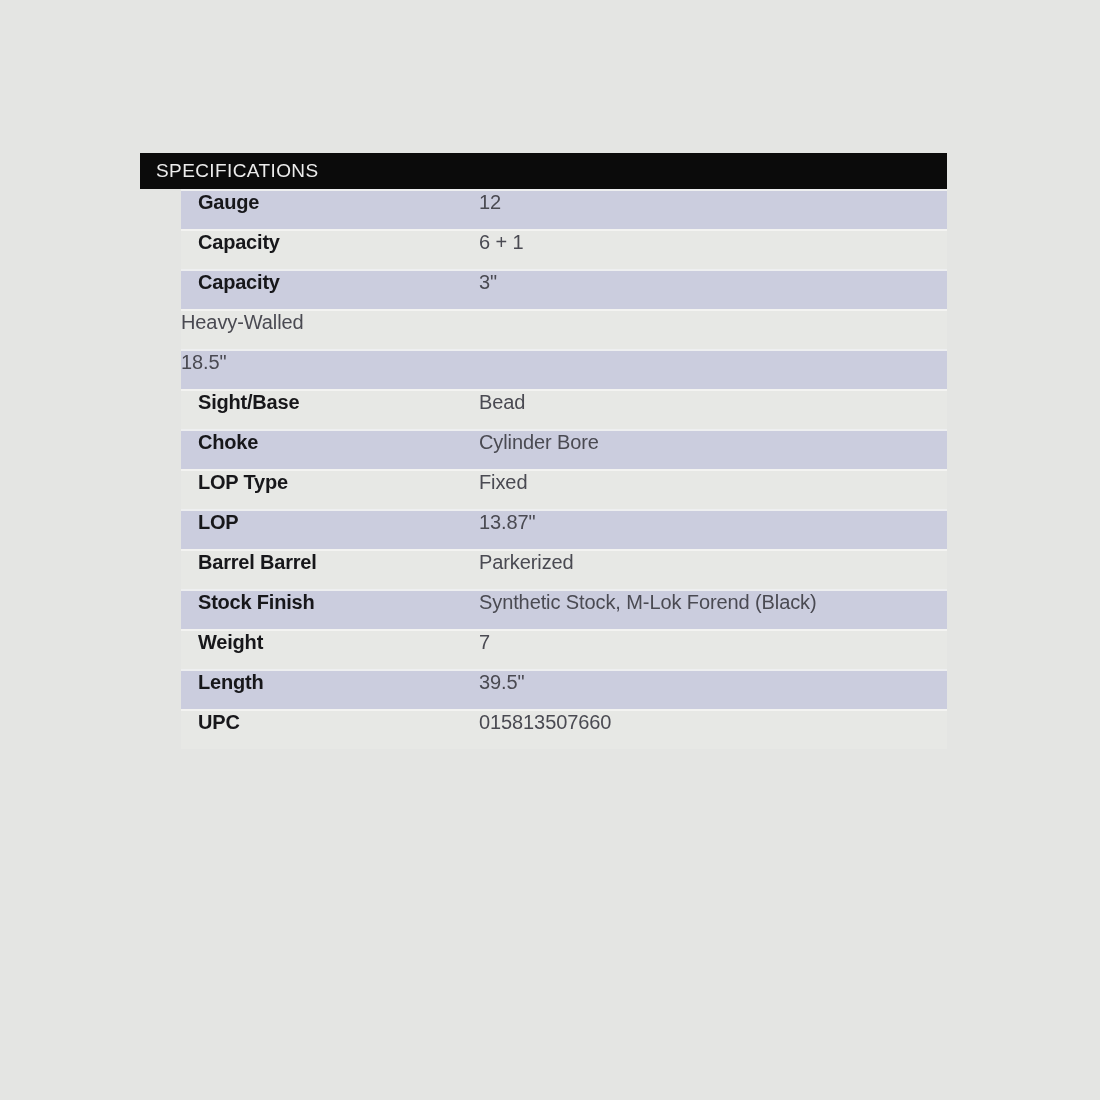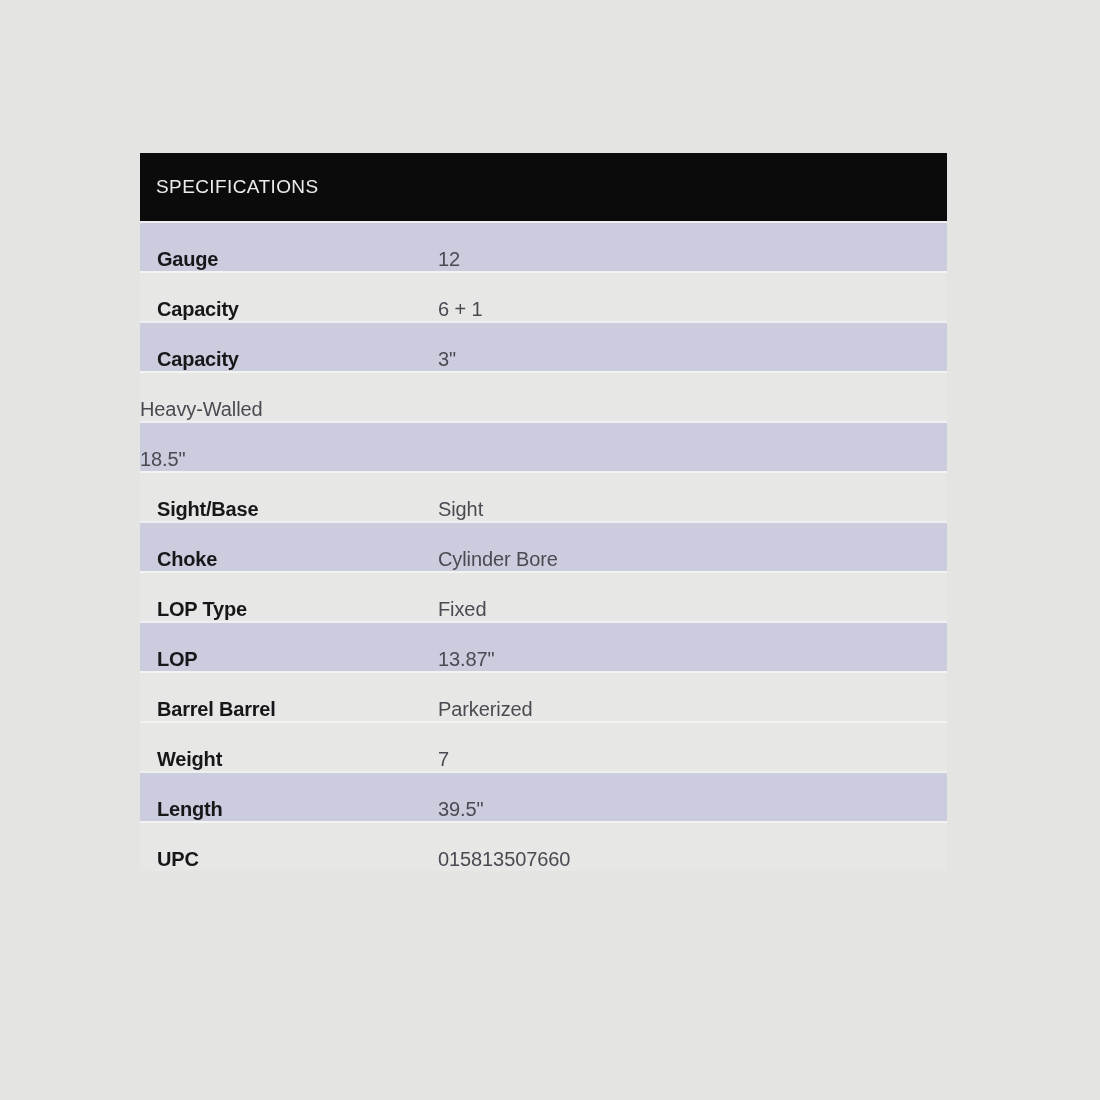--- a/index.html
+++ b/index.html
@@ -20,36 +20,37 @@
     overflow:hidden;
   }
   .spec-table{
     position:absolute;
     left:140px;
     top:153px;
     width:807px;
   }
   .spec-header{
     box-sizing:border-box;
-    height:68px;
+    height:36px;
     background:var(--header-bg);
     color:var(--header-fg);
     display:flex;
     align-items:center;
     padding-left:16px;
     font-size:19px;
     font-weight:400;
     letter-spacing:0.4px;
   }
   .spec-row{
     box-sizing:border-box;
-    height:50px;
+    height:40px;
     display:flex;
-    align-items:flex-end;
+    align-items:flex-start;
     border-top:2px solid rgba(245,245,243,0.85);
+    margin-left:41px;
   }
   .spec-row.alt{ background:var(--row-alt); }
   .spec-row.plain{ background:var(--row-plain); }
   .spec-label{
     box-sizing:border-box;
     width:298px;
     padding-left:17px;
     font-size:20px;
     font-weight:700;
     letter-spacing:-0.2px;
@@ -88,21 +89,21 @@
   <div class="spec-row plain">
     <div class="spec-value">Heavy-Walled</div>
   </div>
 
   <div class="spec-row alt">
     <div class="spec-value">18.5"</div>
   </div>
 
   <div class="spec-row plain">
     <div class="spec-label">Sight/Base</div>
-    <div class="spec-value">Sight</div>
+    <div class="spec-value">Bead</div>
   </div>
 
   <div class="spec-row alt">
     <div class="spec-label">Choke</div>
     <div class="spec-value">Cylinder Bore</div>
   </div>
 
   <div class="spec-row plain">
     <div class="spec-label">LOP Type</div>
     <div class="spec-value">Fixed</div>
@@ -111,20 +112,24 @@
   <div class="spec-row alt">
     <div class="spec-label">LOP</div>
     <div class="spec-value">13.87"</div>
   </div>
 
   <div class="spec-row plain">
     <div class="spec-label">Barrel Barrel</div>
     <div class="spec-value">Parkerized</div>
   </div>
 
+  <div class="spec-row alt">
+    <div class="spec-label">Stock Finish</div>
+    <div class="spec-value">Synthetic Stock, M-Lok Forend (Black)</div>
+  </div>
 
   <div class="spec-row plain">
     <div class="spec-label">Weight</div>
     <div class="spec-value">7</div>
   </div>
 
   <div class="spec-row alt">
     <div class="spec-label">Length</div>
     <div class="spec-value">39.5"</div>
   </div>

